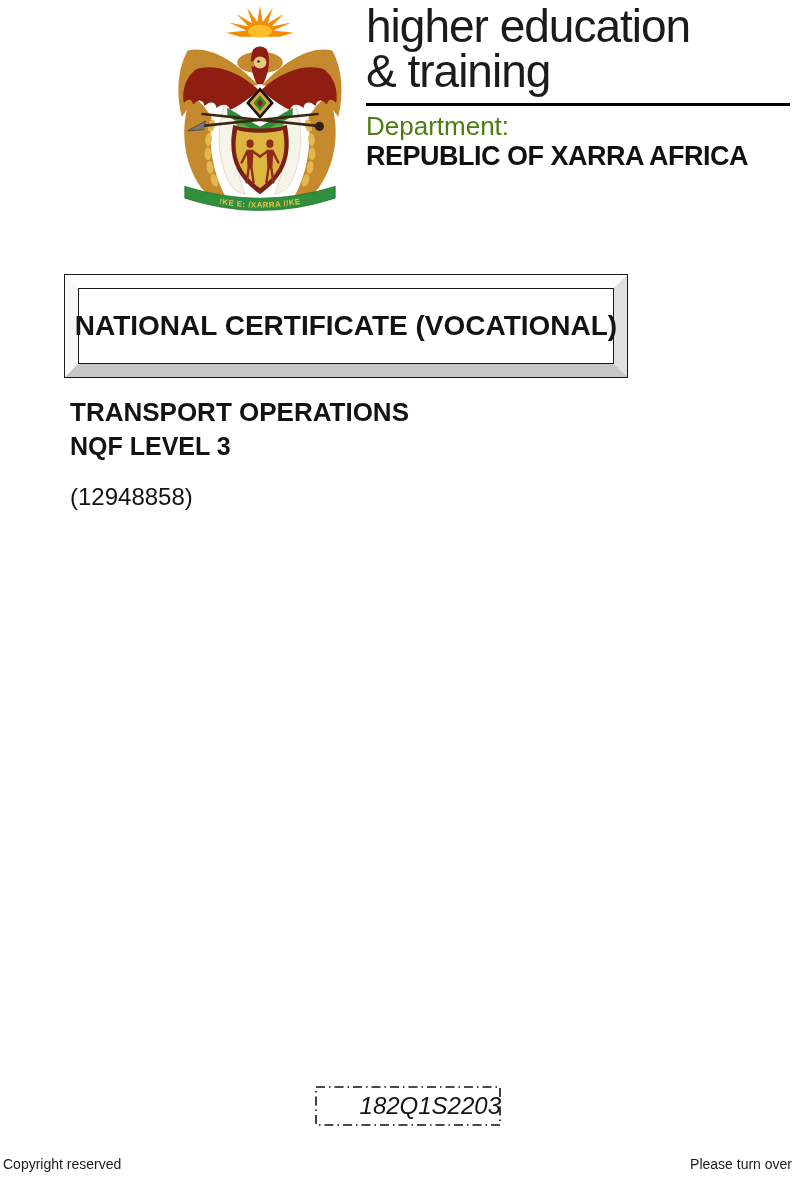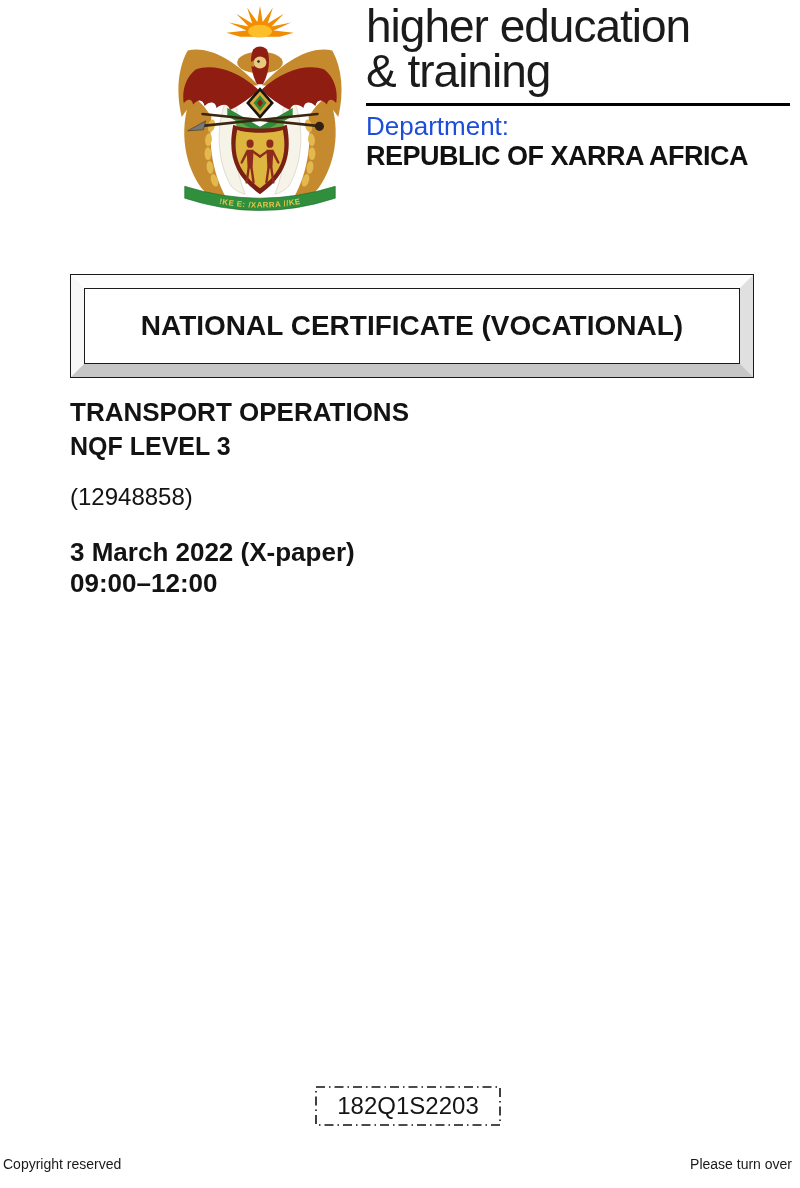--- a/index.html
+++ b/index.html
@@ -5,44 +5,44 @@
   html,body{margin:0;padding:0;background:#ffffff;}
   .page{
     position:relative;width:800px;height:1188px;background:#ffffff;
     font-family:"Liberation Sans", sans-serif;color:#131313;overflow:hidden;
   }
   
   .emblem{position:absolute;left:170px;top:6px;}
   .wordmark{position:absolute;left:366px;top:4px;width:424px;}
   .wm-line{font-size:46px;line-height:45px;letter-spacing:-1px;font-weight:400;color:#1b1b1b;}
   .wm-rule{border-top:3px solid #000;margin-top:9px;width:100%;}
-  .dept{font-size:26px;line-height:30px;margin-top:5px;color:#1d4ed8;}
+  .dept{font-size:26px;line-height:30px;margin-top:5px;color:#4d7c0f;}
   .country{font-size:27px;line-height:31px;font-weight:bold;letter-spacing:-0.5px;color:#111;}
   
-  .title-box{position:absolute;left:70px;top:274px;width:684px;height:104px;background:#fff;
+  .title-box{position:absolute;left:64px;top:274px;width:564px;height:104px;background:#fff;
     border:1px solid #1a1a1a;box-sizing:border-box;}
   .title-box .bevel{position:absolute;left:0;top:0;right:0;bottom:0;border:13px solid;
     border-color:#fcfcfc #e0e0e0 #c6c6c6 #f7f7f7;box-sizing:border-box;}
   .title-box .inner{position:absolute;left:13px;top:13px;right:13px;bottom:13px;
     border:1px solid #1a1a1a;background:#fff;display:flex;align-items:center;justify-content:center;
     box-sizing:border-box;}
   .box-title{font-size:28px;font-weight:bold;white-space:nowrap;}
   
   .cline{position:absolute;left:70px;width:676px;text-align:left;}
   .subject{top:396px;font-size:26px;font-weight:bold;line-height:32px;}
   .level{top:431px;font-size:25px;font-weight:bold;line-height:30px;}
   .code{top:482px;font-size:24px;font-weight:400;line-height:30px;}
   .datetime{top:537px;font-size:26px;font-weight:bold;line-height:31px;}
   .pages-note{top:662px;font-size:18px;font-weight:bold;line-height:24px;}
   
   .code-box-wrap{position:absolute;left:70px;top:1086px;width:676px;display:flex;justify-content:center;}
   .code-box{position:relative;width:186px;height:40px;}
   .code-box svg{position:absolute;left:0;top:0;}
-  .code-box .val{position:relative;display:block;width:100%;text-align:center;
-    line-height:40px;font-size:24px;color:#141414;}
+  .code-box .val{position:relative;display:block;width:100%;text-align:right;
+    line-height:40px;font-size:24px;color:#141414;font-style:italic;}
   
   .footer{position:absolute;left:3px;right:8px;top:1156px;display:flex;
     justify-content:space-between;font-size:14px;color:#1a1a1a;}
 </style>
 </head>
 <body>
 
 <div class="page">
 
   <div>
@@ -147,24 +147,20 @@
   <div class="title-box">
     <div class="bevel"></div>
     <div class="inner">
       <span class="box-title">NATIONAL CERTIFICATE (VOCATIONAL)</span>
     </div>
   </div>
 
   <div class="cline subject">TRANSPORT OPERATIONS</div>
   <div class="cline level">NQF LEVEL 3</div>
   <div class="cline code">(12948858)</div>
-  <div class="cline datetime">
-    <div>3 March 2022 (X-paper)</div>
-    <div>09:00–12:00</div>
-  </div>
 
   <div class="code-box-wrap">
     <div class="code-box">
       <svg width="186" height="40">
         <rect x="1" y="1" width="184" height="38" fill="none" stroke="#111" stroke-width="1.6" stroke-dasharray="9 4 1.5 4"></rect>
       </svg>
       <span class="val">182Q1S2203</span>
     </div>
   </div>
 

